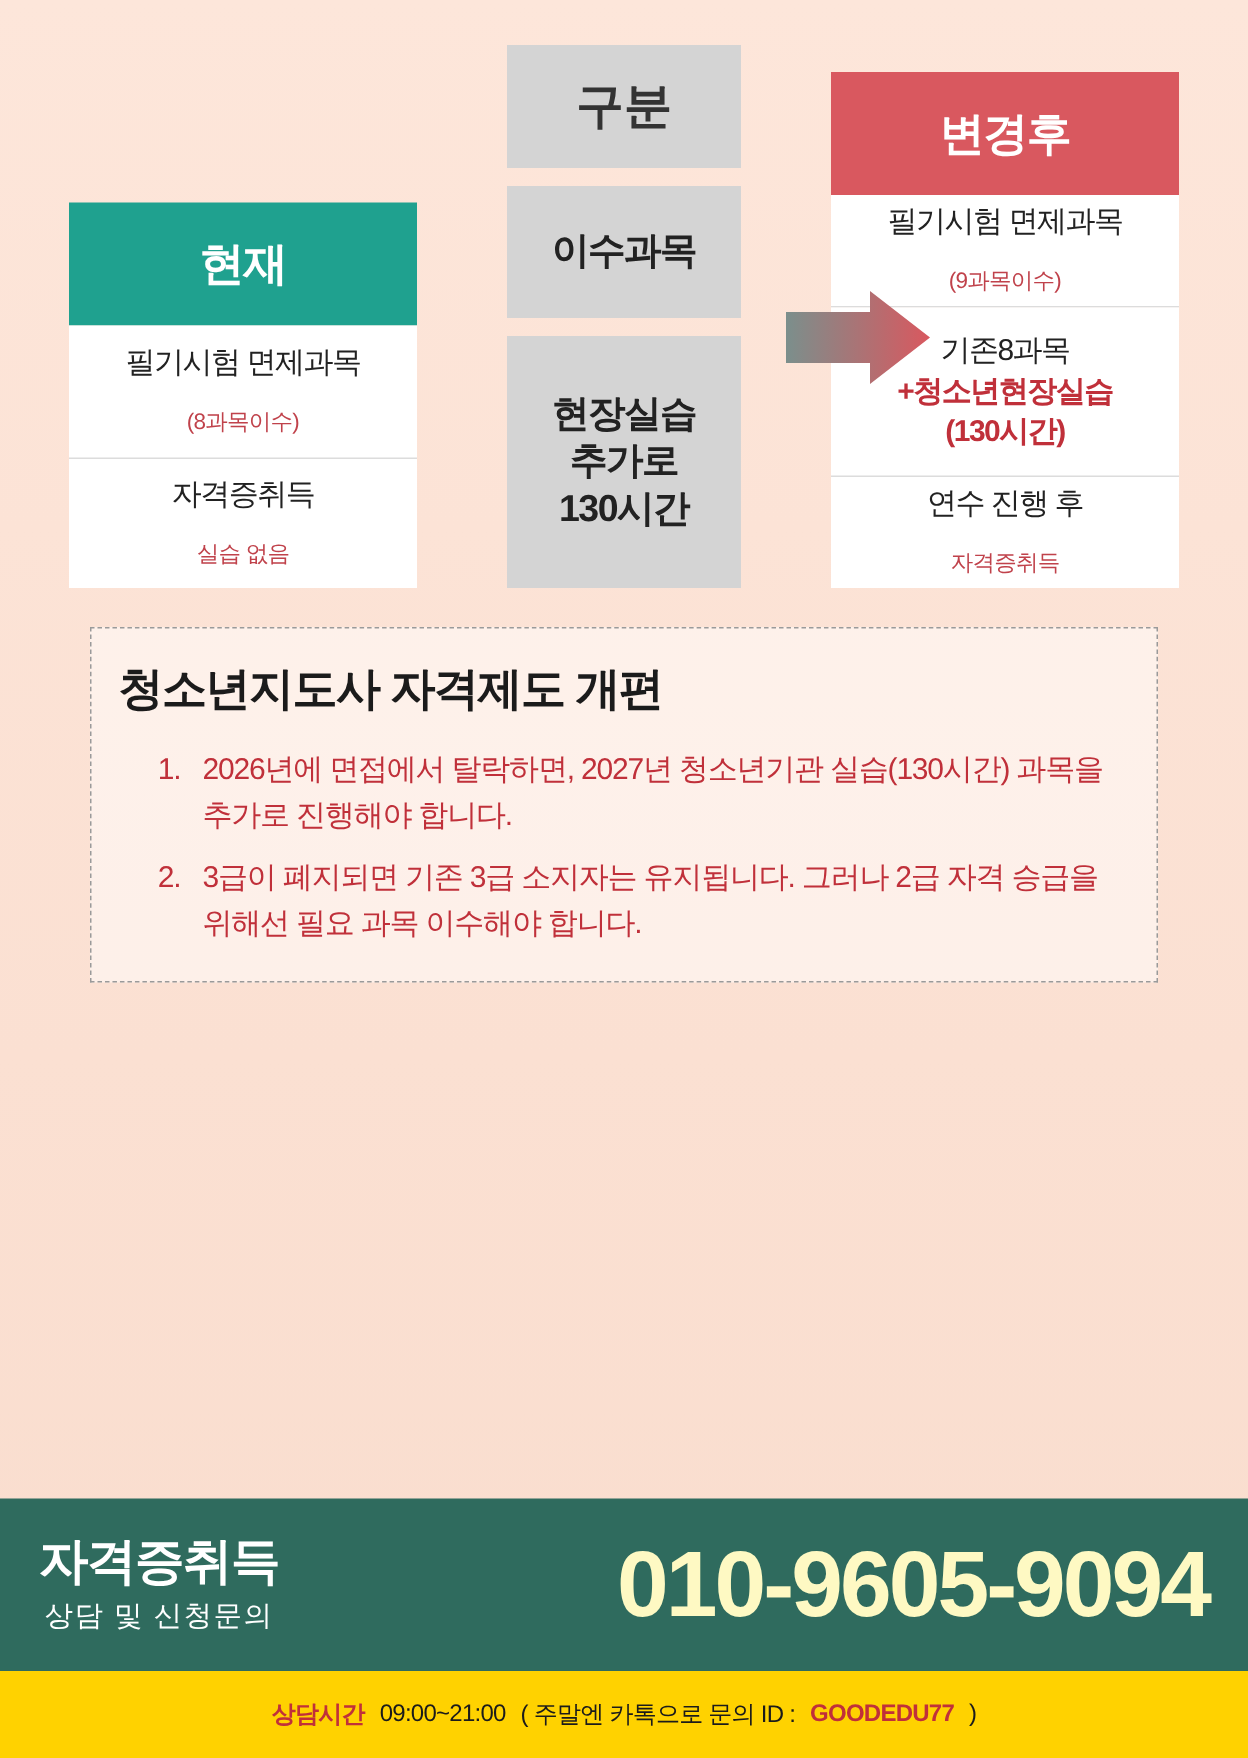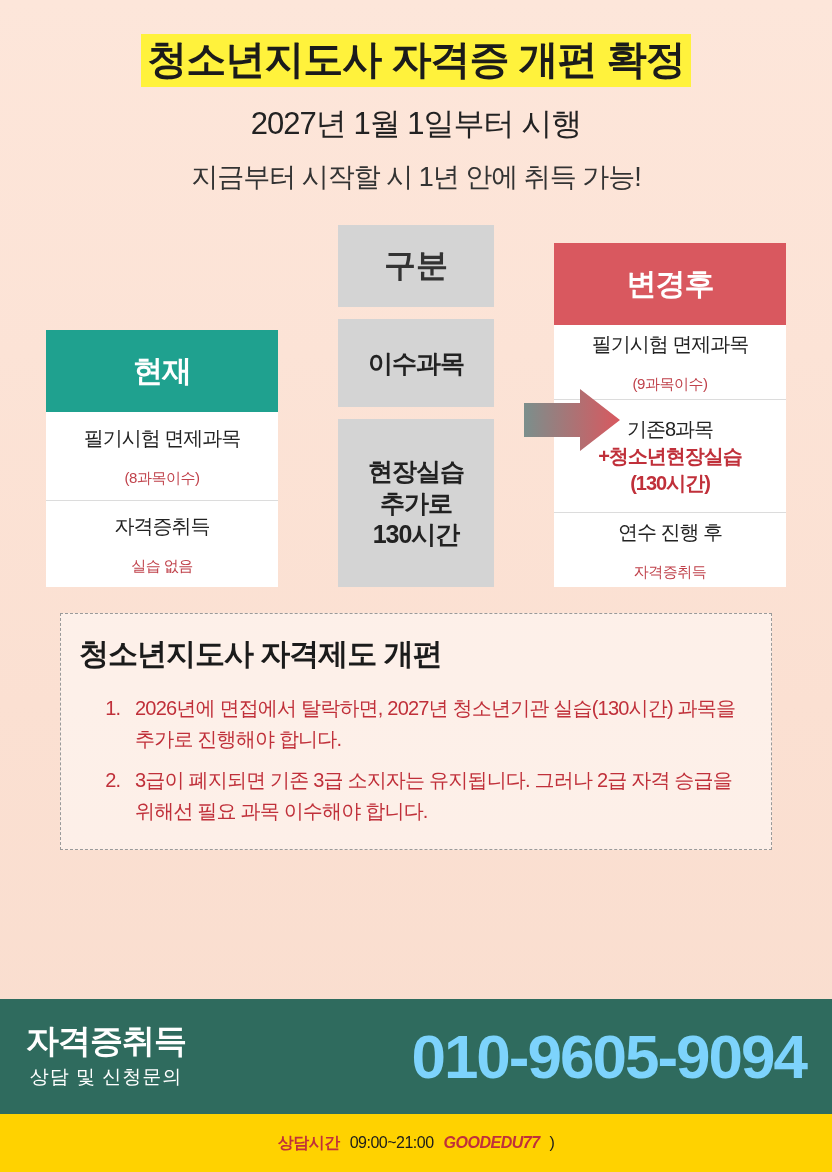--- a/index.html
+++ b/index.html
@@ -192,54 +192,47 @@
     font-weight: bold;
     letter-spacing: -1px;
     line-height: 1.1;
   }
   .foot-left .l2 {
     font-size: 19px;
     letter-spacing: 1px;
     margin-top: 4px;
   }
   .foot-phone {
-    color: #7dd3fc;
+    color: #fef9c3;
     font-size: 62px;
     font-weight: bold;
     letter-spacing: -2px;
     line-height: 1;
     flex: 1;
     text-align: right;
   }
   .bar {
     background: #ffd200;
     height: 58px;
     display: flex;
     align-items: center;
     justify-content: center;
     gap: 10px;
     font-size: 16px;
     color: #1b1b1b;
     letter-spacing: -0.5px;
   }
   .bar .label { color: #c0303a; font-weight: bold; }
-  .bar .kakao-id { color: #c0303a; font-weight: bold; font-style: italic; }
+  .bar .kakao-id { color: #c0303a; font-weight: bold; }
 </style>
 </head>
 <body>
 
 <div class="page">
 
-  <div class="header">
-    <div>
-      <span class="title-main">청소년지도사 자격증 개편 확정</span>
-    </div>
-    <div class="title-sub">2027년 1월 1일부터 시행</div>
-    <div class="title-sub2">지금부터 시작할 시 1년 안에 취득 가능!</div>
-  </div>
 
   <div class="compare">
 
     <div class="arrow">
       <svg width="96" height="66" viewBox="0 0 96 66">
         <defs>
           <linearGradient id="ag" x1="0" y1="0" x2="1" y2="0">
             <stop offset="0%" stop-color="#7b8f8c"></stop>
             <stop offset="100%" stop-color="#d9585f"></stop>
           </linearGradient>
@@ -304,17 +297,18 @@
     <div class="foot-left">
       <div class="l1">자격증취득</div>
       <div class="l2">상담 및 신청문의</div>
     </div>
     <div class="foot-phone">010-9605-9094</div>
   </div>
 
   <div class="bar">
     <span class="label">상담시간</span>
     <span>09:00~21:00</span>
+    <span>( 주말엔 카톡으로 문의  ID :</span>
     <span class="kakao-id">GOODEDU77</span>
     <span>)</span>
   </div>
 
 </div>
 
 </body></html>

